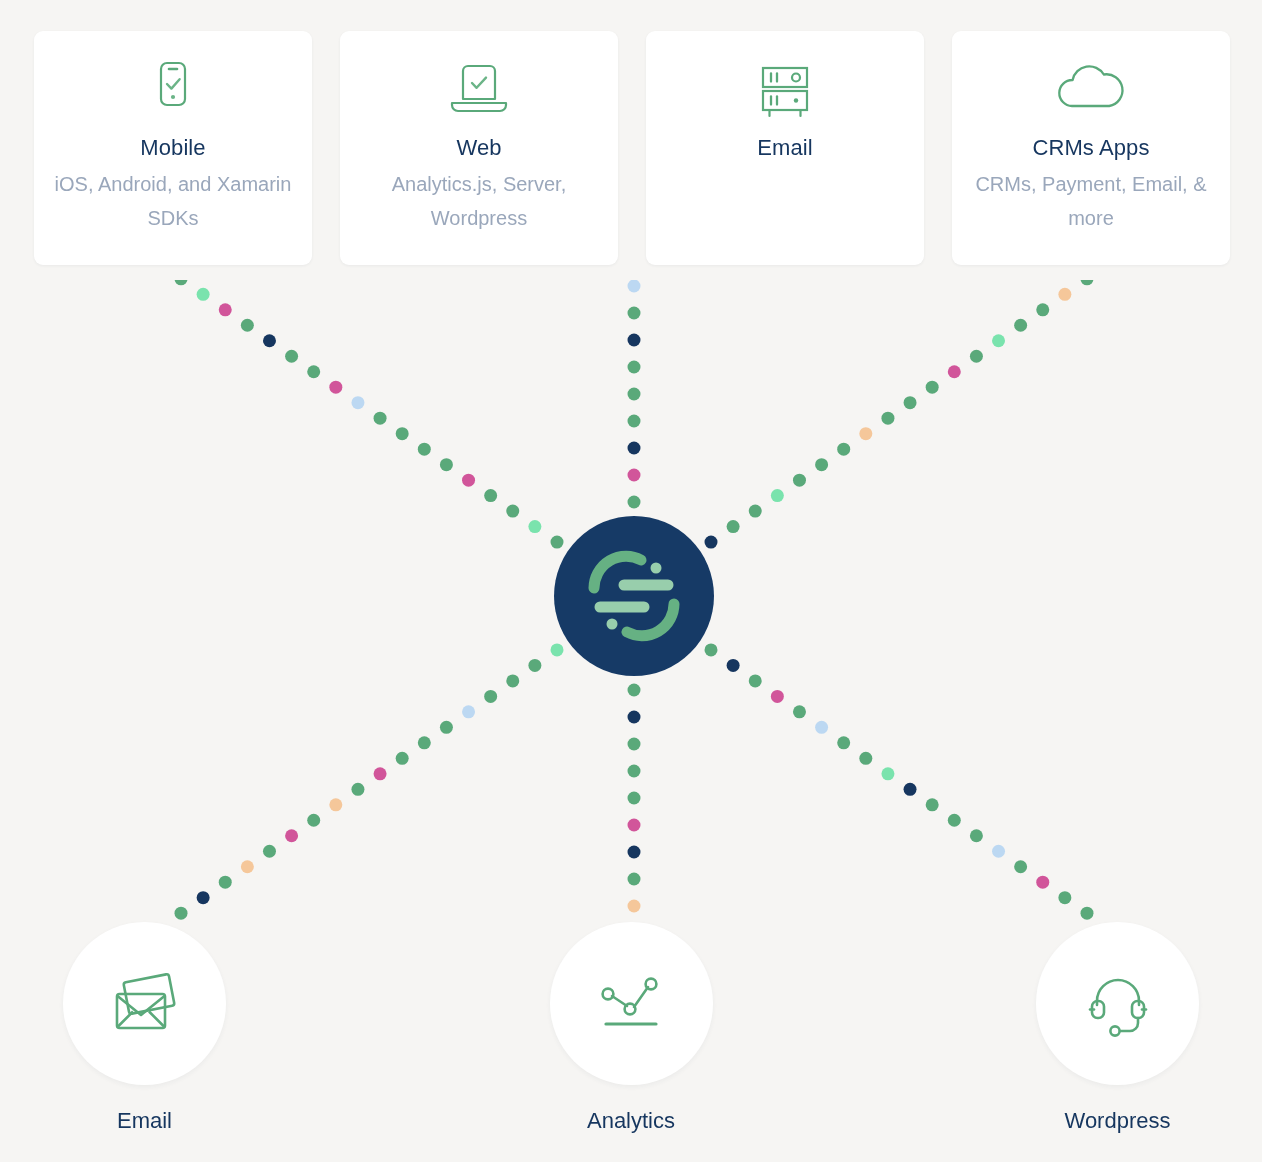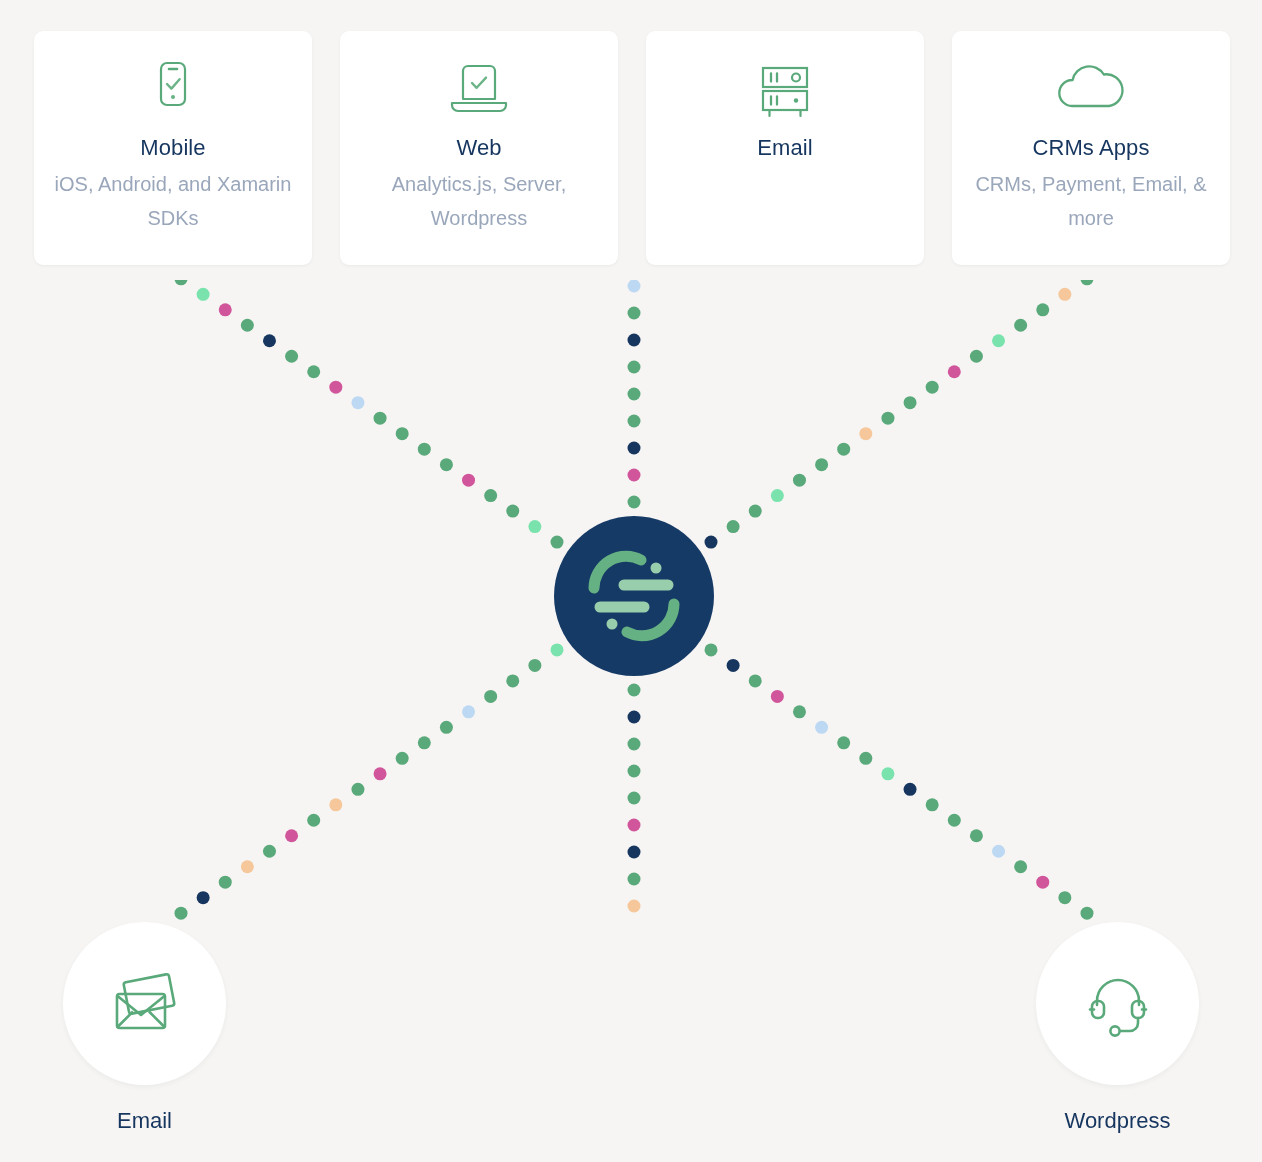--- a/index.html
+++ b/index.html
@@ -278,20 +278,33 @@
       <svg width="74" height="68" viewBox="0 0 74 68">
         <rect x="18" y="8" width="46" height="32" rx="2.5" transform="rotate(-11 41 24)" fill="none" stroke="#5aa97a" stroke-width="2.6"></rect>
         <rect x="9" y="24" width="48" height="34" rx="2.5" fill="none" stroke="#5aa97a" stroke-width="2.6"></rect>
         <path d="M9.5 26 L33 45 L56.5 26" fill="none" stroke="#5aa97a" stroke-width="2.6" stroke-linejoin="round"></path>
         <path d="M10 56.5 L25 41.5 M56 56.5 L41 41.5" fill="none" stroke="#5aa97a" stroke-width="2.6" stroke-linejoin="round"></path>
       </svg>
     </div>
     <div class="dest-label">Email</div>
   </div>
 
+  <div class="dest-item">
+    <div class="dest-circle">
+      <svg width="74" height="68" viewBox="0 0 74 68">
+        <line x1="18" y1="26" x2="33" y2="36" stroke="#5aa97a" stroke-width="2.6" stroke-linecap="round"></line>
+        <line x1="40" y1="37" x2="54" y2="17" stroke="#5aa97a" stroke-width="2.6" stroke-linecap="round"></line>
+        <circle cx="14" cy="24" r="5.4" fill="none" stroke="#5aa97a" stroke-width="2.6"></circle>
+        <circle cx="36" cy="39" r="5.4" fill="none" stroke="#5aa97a" stroke-width="2.6"></circle>
+        <circle cx="57" cy="14" r="5.4" fill="none" stroke="#5aa97a" stroke-width="2.6"></circle>
+        <line x1="12" y1="54" x2="62" y2="54" stroke="#5aa97a" stroke-width="3.2" stroke-linecap="round"></line>
+      </svg>
+    </div>
+    <div class="dest-label">Analytics</div>
+  </div>
 
   <div class="dest-item">
     <div class="dest-circle">
       <svg width="74" height="70" viewBox="0 0 74 70">
         <path d="M16 36 v-4 a21 21 0 0 1 42 0 v4" fill="none" stroke="#5aa97a" stroke-width="2.6" stroke-linecap="round"></path>
         <rect x="11" y="32" width="12" height="17" rx="5.5" fill="none" stroke="#5aa97a" stroke-width="2.6"></rect>
         <rect x="51" y="32" width="12" height="17" rx="5.5" fill="none" stroke="#5aa97a" stroke-width="2.6"></rect>
         <line x1="13" y1="40.5" x2="9" y2="40.5" stroke="#5aa97a" stroke-width="2.6" stroke-linecap="round"></line>
         <line x1="61" y1="40.5" x2="65" y2="40.5" stroke="#5aa97a" stroke-width="2.6" stroke-linecap="round"></line>
         <path d="M57 49 v5 a8 8 0 0 1 -8 8 h-10" fill="none" stroke="#5aa97a" stroke-width="2.6" stroke-linecap="round"></path>

